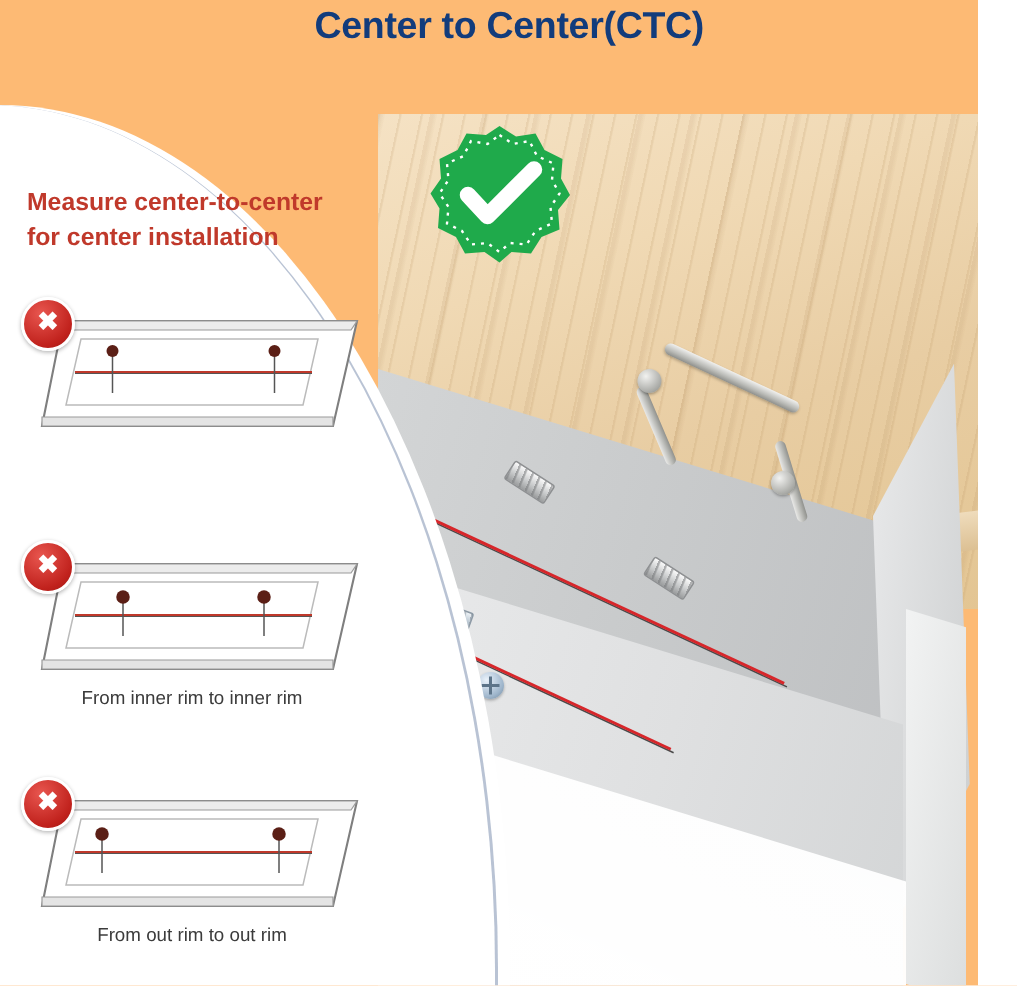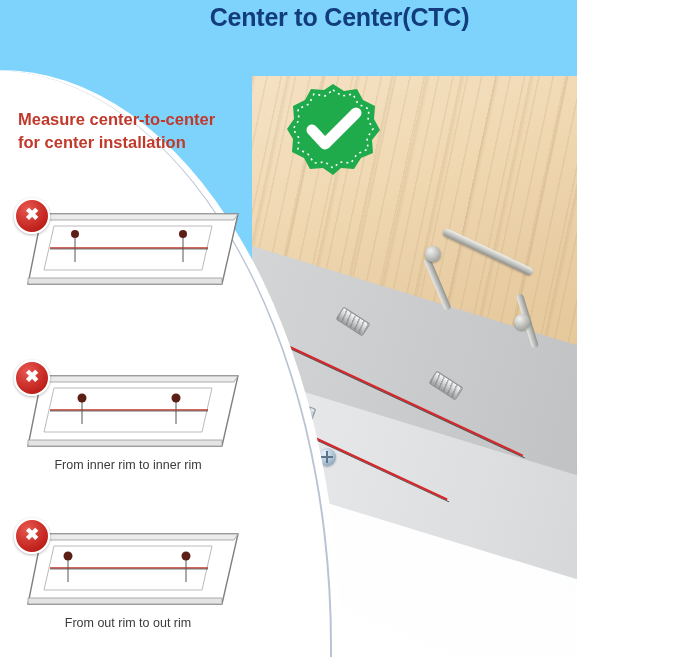--- a/index.html
+++ b/index.html
@@ -5,24 +5,24 @@
   html, body {
     margin: 0;
     padding: 0;
     background: #ffffff;
   }
   body {
     font-family: "Liberation Sans", sans-serif;
   }
   #page {
     position: relative;
-    width: 577px;
+    width: 652px;
     height: 657px;
     overflow: hidden;
-    background: #7dd3fc;
+    background: #fdba74;
   }
 
   
   .title-block {
     position: absolute;
     left: 0;
     top: 2px;
     width: 679px;
     text-align: center;
     z-index: 40;
@@ -241,21 +241,21 @@
     border-right: 2px solid #b9c3d4;
     border-top-right-radius: 100% 96%;
     z-index: 13;
     pointer-events: none;
   }
 
   
   .measure-note {
     position: absolute;
     left: 18px;
-    top: 108px;
+    top: 124px;
     width: 270px;
     z-index: 30;
   }
   .measure-note div {
     color: #c0392b;
     font-weight: bold;
     font-size: 16.5px;
     line-height: 23px;
   }
 

